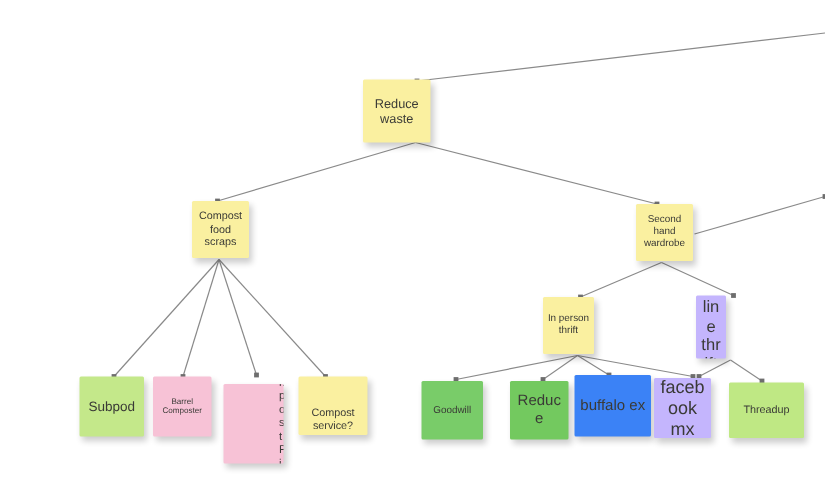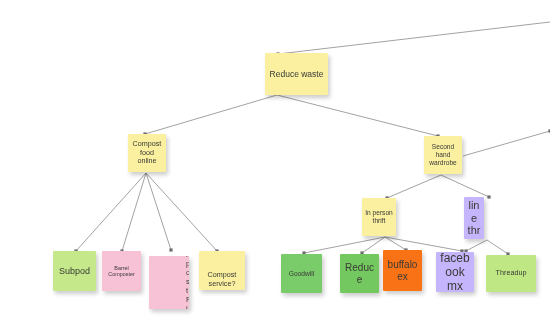--- a/index.html
+++ b/index.html
@@ -72,25 +72,25 @@
       <line x1="385" y1="237" x2="406" y2="250" stroke="#8a8a8a" stroke-width="0.8"></line>
       <rect x="404.4" y="248.4" width="3.2" height="3.2" fill="#6e6e6e"></rect>
       <line x1="385" y1="237" x2="462" y2="251" stroke="#8a8a8a" stroke-width="0.8"></line>
       <rect x="460.4" y="249.4" width="3.2" height="3.2" fill="#6e6e6e"></rect>
       <line x1="487" y1="240" x2="466" y2="251" stroke="#8a8a8a" stroke-width="0.8"></line>
       <rect x="464.4" y="249.4" width="3.2" height="3.2" fill="#6e6e6e"></rect>
       <line x1="487" y1="240" x2="508" y2="254" stroke="#8a8a8a" stroke-width="0.8"></line>
       <rect x="506.4" y="252.4" width="3.2" height="3.2" fill="#6e6e6e"></rect>
     </svg>
   <div id="nodes">
-      <div class="note" style="left: 265px; top: 53px; width: 63px; height: 42px; background: rgb(250, 240, 160); font-size: 8.5px; color: rgb(58, 58, 54);">
+      <div class="note" style="left: 242px; top: 53px; width: 45px; height: 42px; background: rgb(250, 240, 160); font-size: 8.5px; color: rgb(58, 58, 54);">
         <span>Reduce waste</span>
       </div>
       <div class="note" style="left: 128px; top: 134px; width: 38px; height: 38px; background: rgb(250, 240, 160); font-size: 7.2px; color: rgb(58, 58, 54);">
-        <span>Compost food online</span>
+        <span>Compost food scraps</span>
       </div>
       <div class="note" style="left: 424px; top: 136px; width: 38px; height: 38px; background: rgb(250, 240, 160); font-size: 6.6px; color: rgb(58, 58, 54);">
         <span>Second hand wardrobe</span>
       </div>
       <div class="note" style="left: 362px; top: 198px; width: 34px; height: 38px; background: rgb(250, 240, 160); font-size: 6.6px; color: rgb(58, 58, 54);">
         <span>In person thrift</span>
       </div>
       <div class="note" style="left: 464px; top: 197px; width: 20px; height: 42px; background: #c4b5fd; font-size: 11px; color: rgb(58, 58, 54);">
         <span>online thrift</span>
       </div>
@@ -105,21 +105,21 @@
       </div>
       <div class="note" style="left: 199px; top: 251px; width: 46px; height: 39px; background: rgb(250, 240, 160); font-size: 7.2px; color: rgb(58, 58, 54); align-items: flex-end;">
         <span>Compost service?</span>
       </div>
       <div class="note" style="left: 281px; top: 254px; width: 41px; height: 39px; background: rgb(121, 204, 105); font-size: 6.6px; color: rgb(58, 58, 54);">
         <span>Goodwill</span>
       </div>
       <div class="note" style="left: 340px; top: 254px; width: 39px; height: 39px; background: rgb(115, 201, 95); font-size: 10px; color: rgb(58, 58, 54);">
         <span>Reduce</span>
       </div>
-      <div class="note" style="left: 383px; top: 250px; width: 39px; height: 41px; background: #f97316; font-size: 10px; color: rgb(58, 58, 54); align-items: center;">
+      <div class="note" style="left: 383px; top: 250px; width: 51px; height: 41px; background: #3b82f6; font-size: 10px; color: rgb(58, 58, 54); align-items: center;">
         <span>buffalo ex</span>
       </div>
       <div class="note" style="left: 436px; top: 252px; width: 38px; height: 40px; background: #c4b5fd; font-size: 12px; color: rgb(58, 58, 54); text-align: center;">
         <span>facebook mx</span>
       </div>
       <div class="note" style="left: 486px; top: 255px; width: 50px; height: 37px; background: rgb(191, 232, 132); font-size: 7.2px; color: rgb(58, 58, 54);">
         <span>Threadup</span>
       </div>
     </div>
 </div>

